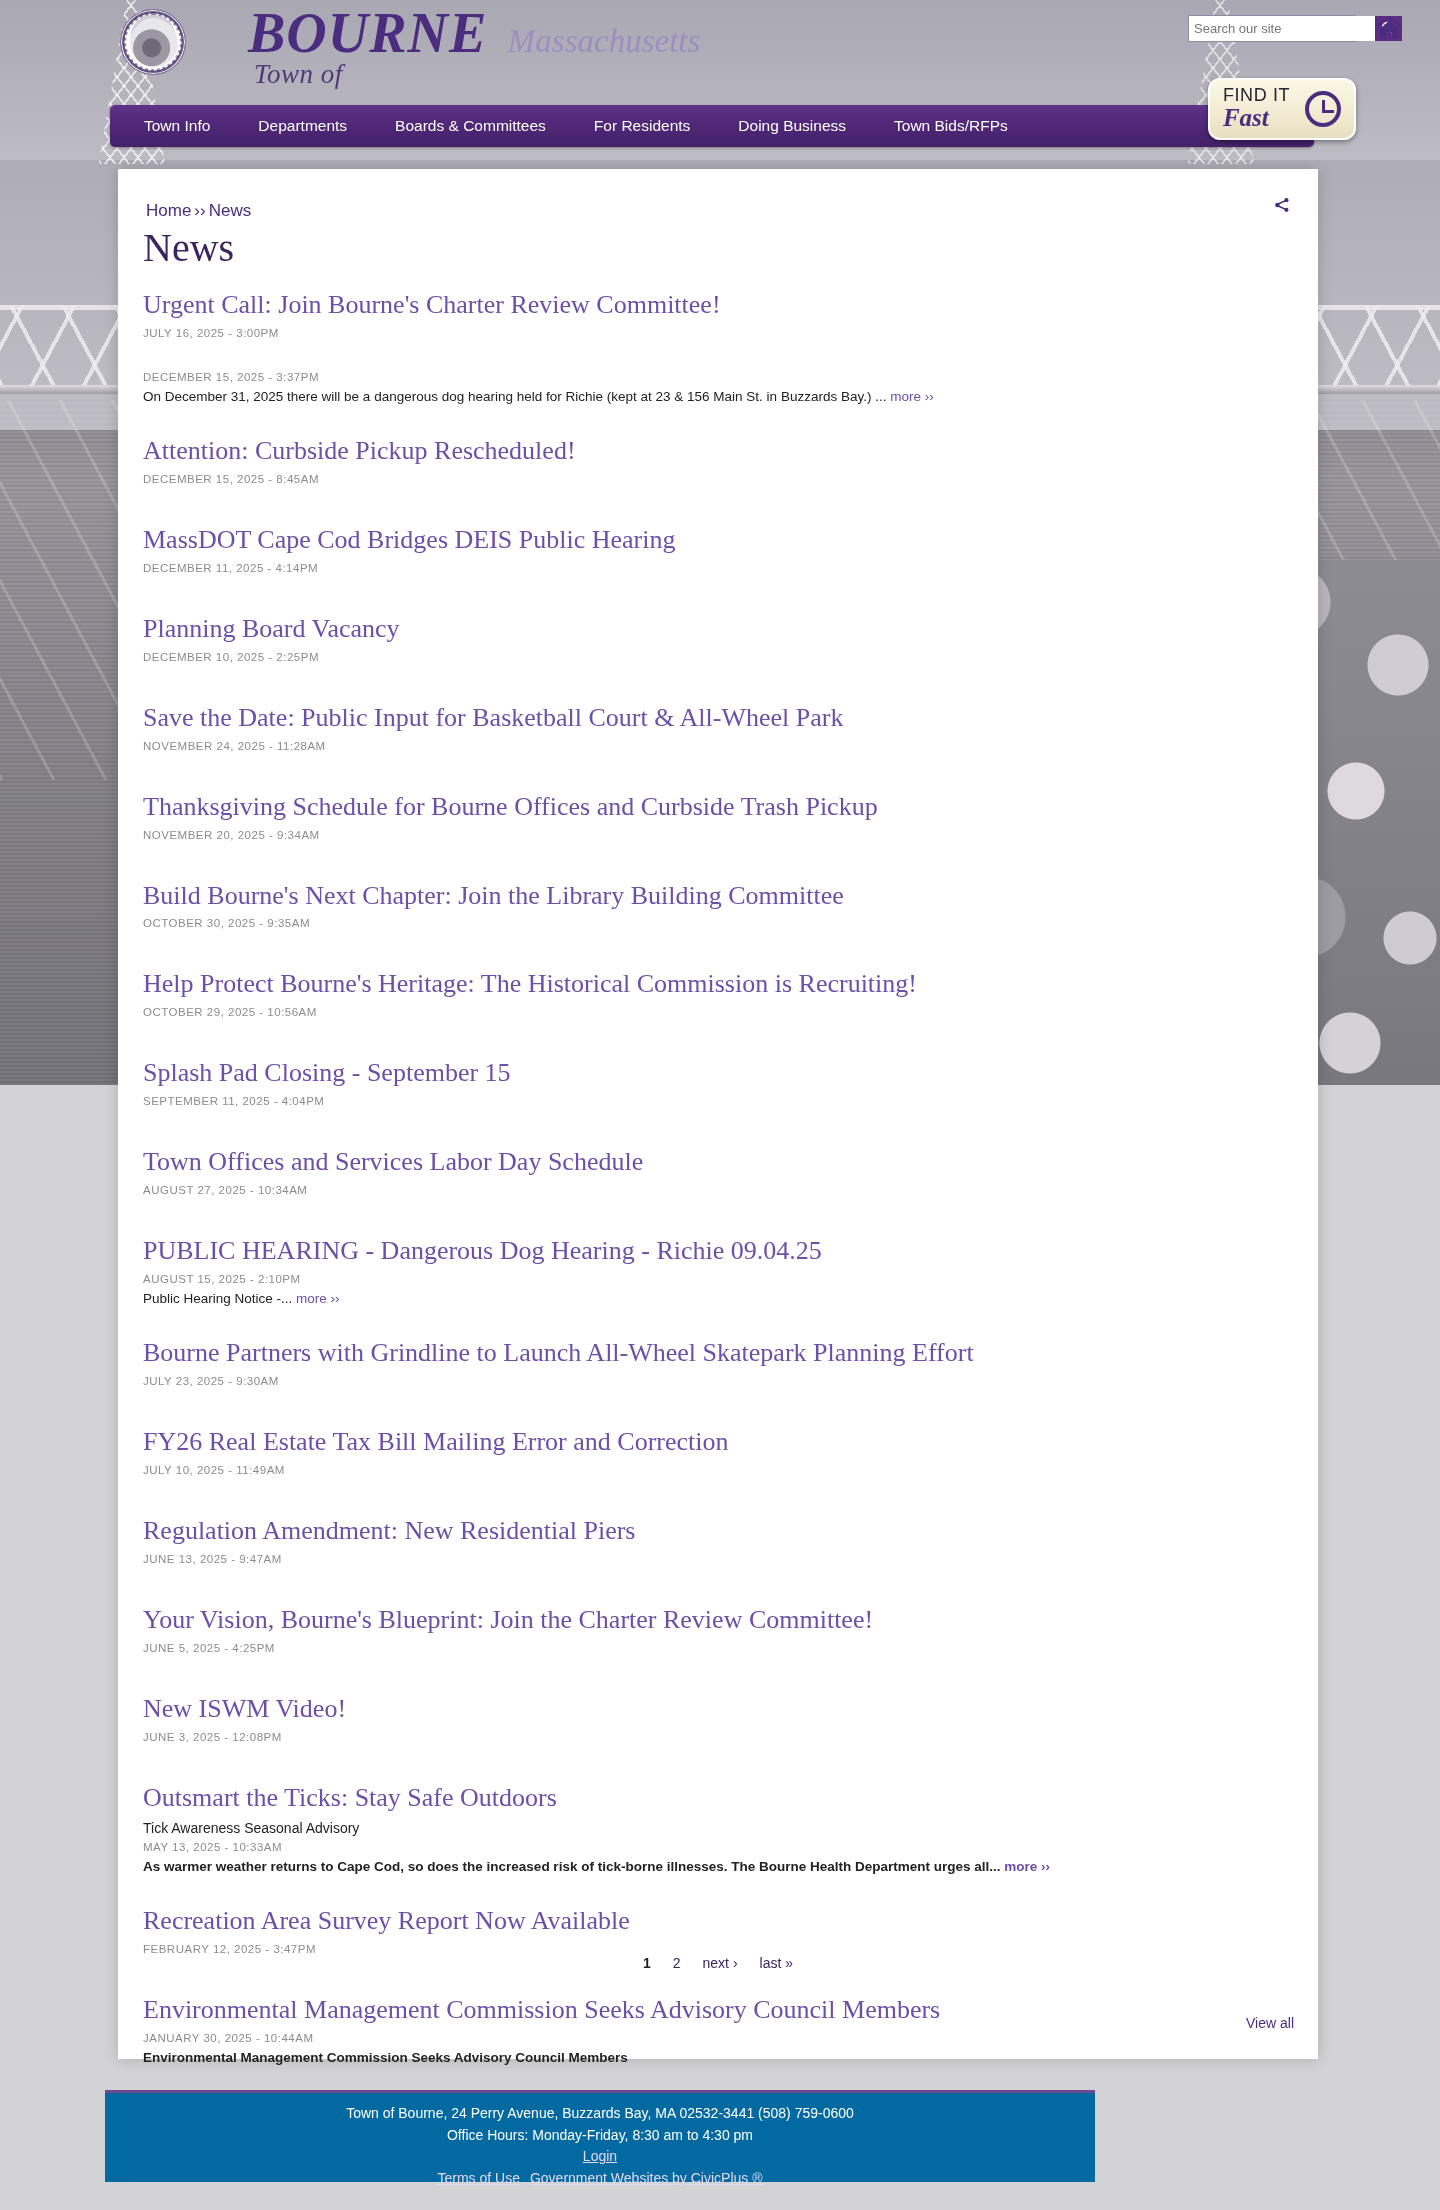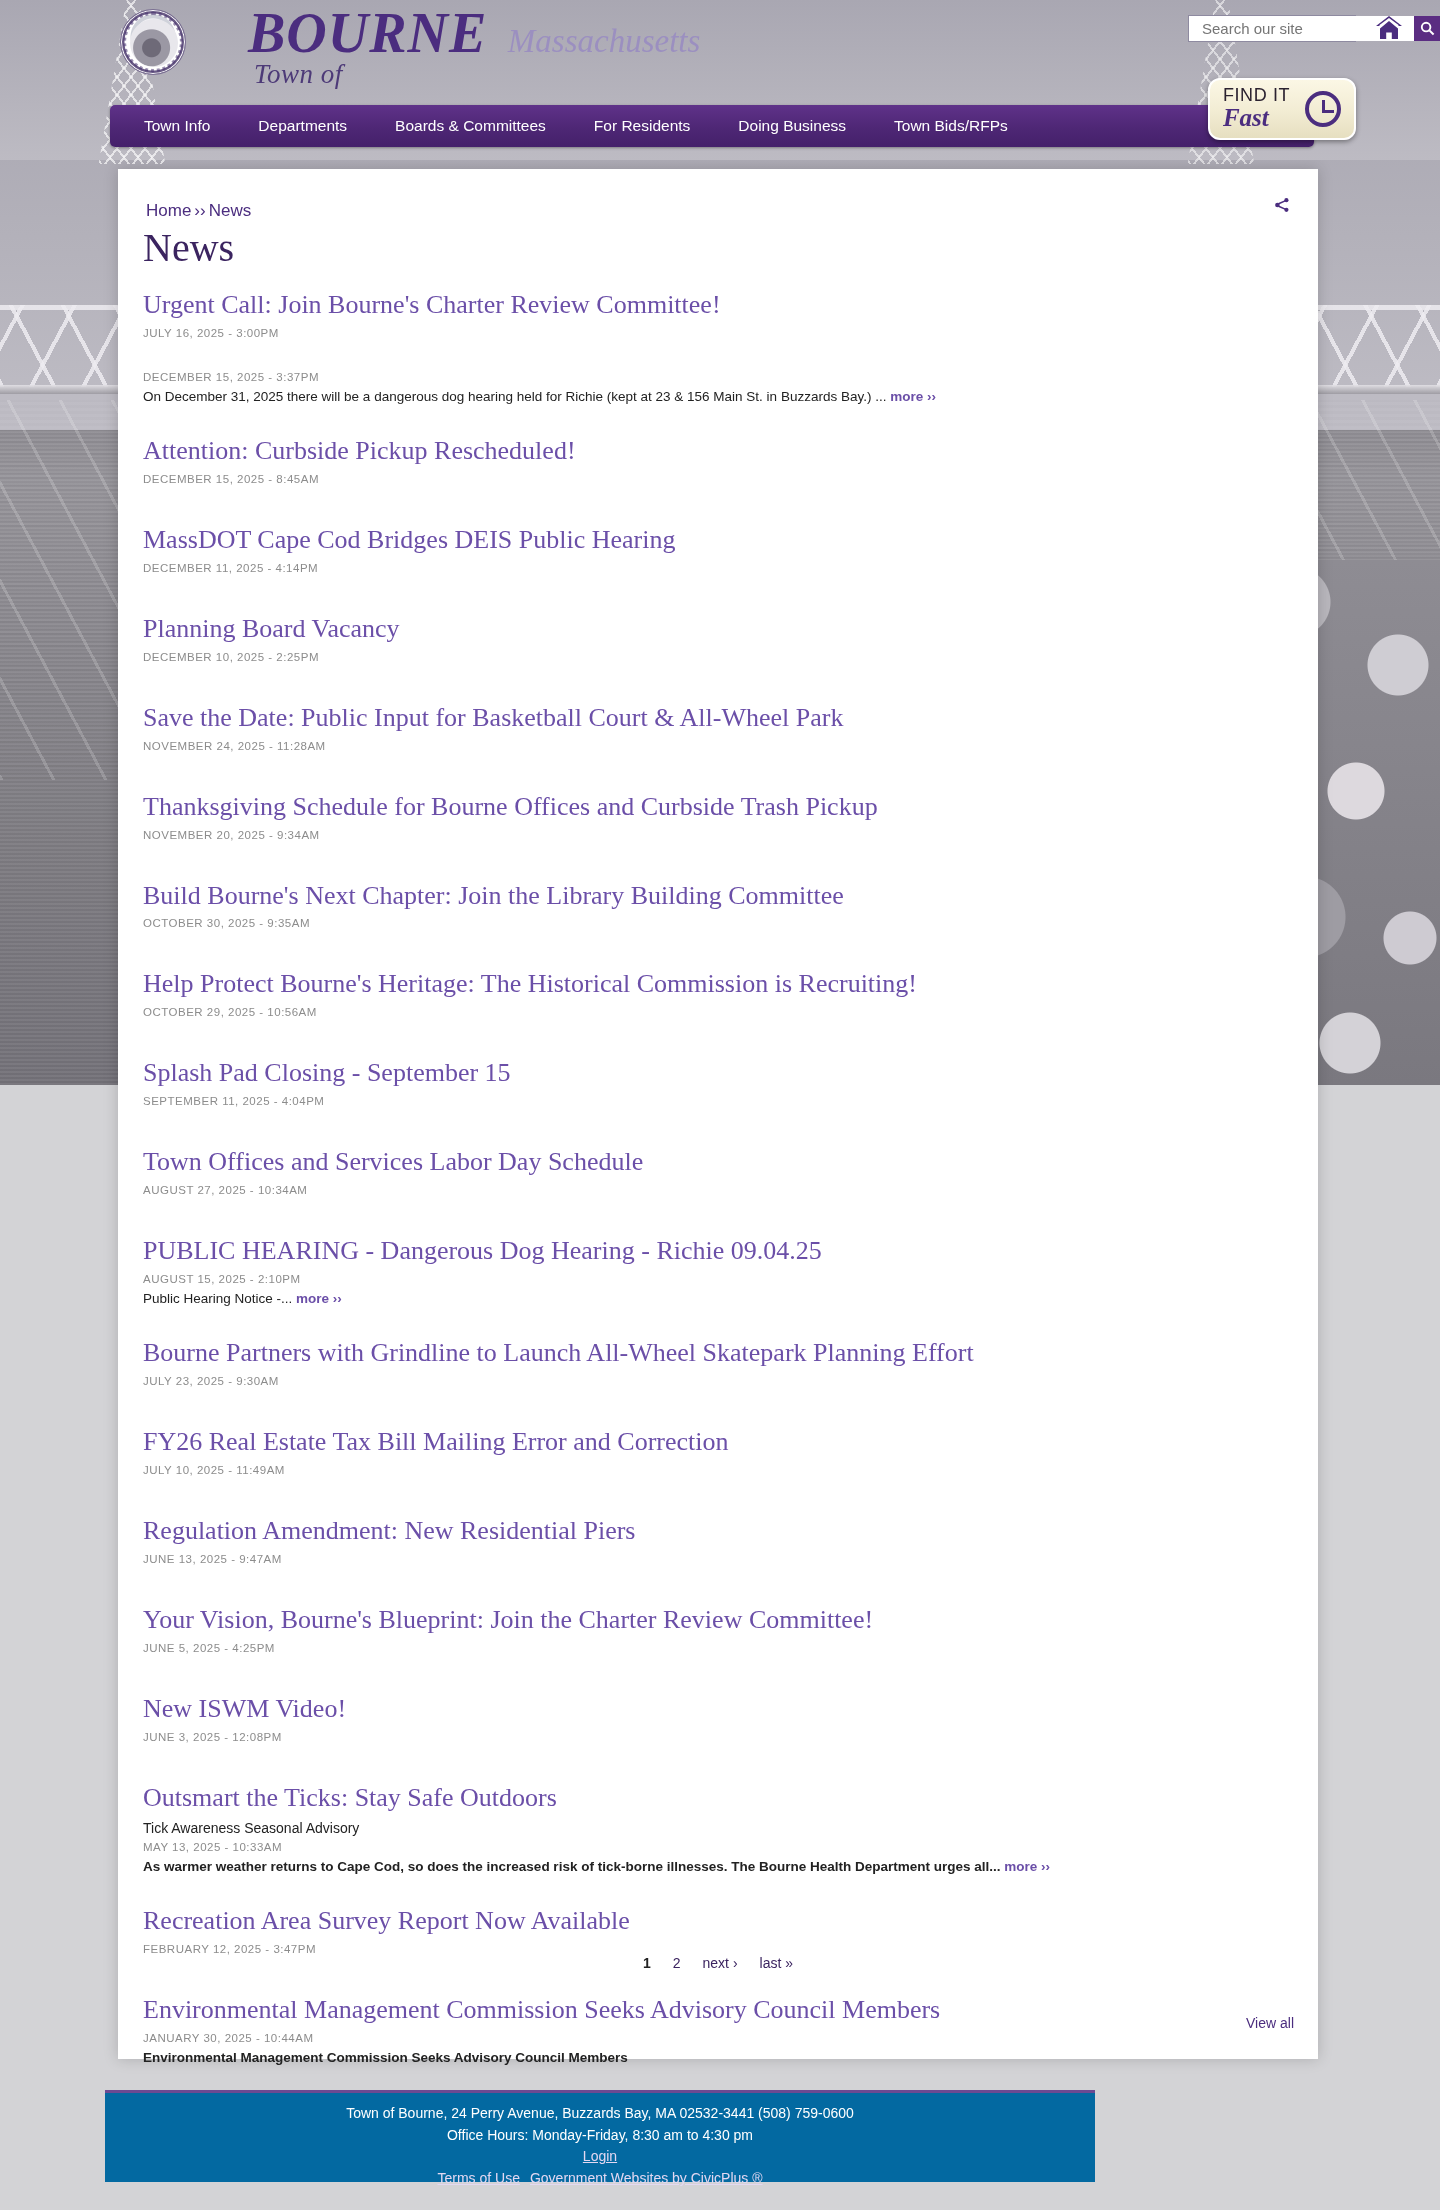--- a/index.html
+++ b/index.html
@@ -118,22 +118,22 @@
     font-family:"Liberation Serif", serif; font-style:italic;
     font-size:33px; color:#9b8fc0; display:inline-block;
     margin-left:16px; vertical-align:baseline;
   }
   #search-wrap{
     position:absolute; right:84px; top:15px; width:168px; height:27px;
     display:flex; align-items:stretch;
     border:1px solid #8e8aa0; background:#fff;
   }
   #search-input{
-    flex:1; border:0; outline:none; padding:0 13px;
-    font-family:"Liberation Sans", sans-serif; font-size:15px; color:#5a5a5a;
+    flex:1; border:0; outline:none; padding:0 5px;
+    font-family:"Liberation Sans", sans-serif; font-size:13px; color:#5a5a5a;
     background:#fff;
   }
   #search-button{
     width:30px; background:#5b2d82; border:0; cursor:pointer;
     display:flex; align-items:center; justify-content:center;
   }
   #home-button{
     position:absolute; right:34px; top:12px; width:34px; height:32px;
     display:flex; align-items:center; justify-content:center; cursor:pointer;
   }
@@ -195,21 +195,21 @@
     font-size:26px; color:#6b4fa8; line-height:1.15; margin:8px 0 7px 0;
     cursor:pointer; font-weight:normal;
   }
   .news-subtitle{ font-size:14px; color:#222; margin:0 0 5px 0; }
   .news-date{
     font-size:11.5px; color:#8c8c8c; letter-spacing:.5px; margin:0 0 5px 0;
     font-family:"Liberation Sans", sans-serif;
   }
   .news-teaser{ font-size:13.5px; color:#222; line-height:1.35; margin:0; }
   .news-teaser.bold{ font-weight:bold; }
-  .more-link{ color:#6b4fa8; text-decoration:none; cursor:pointer;font-weight:bold; }
+  .more-link{ color:#6b4fa8; text-decoration:none; cursor:pointer; }
   .spacer{ height:27px; }
   .spacer-sm{ height:22px; }
 
   #pager{
     position:absolute; left:0; top:1955px; width:1200px; z-index:7;
     display:flex; justify-content:center; gap:22px; font-size:14px;
   }
   #pager .pg{ color:#3b2460; cursor:pointer; }
   #pager .pg.current{ font-weight:bold; color:#222; }
   #view-all{

